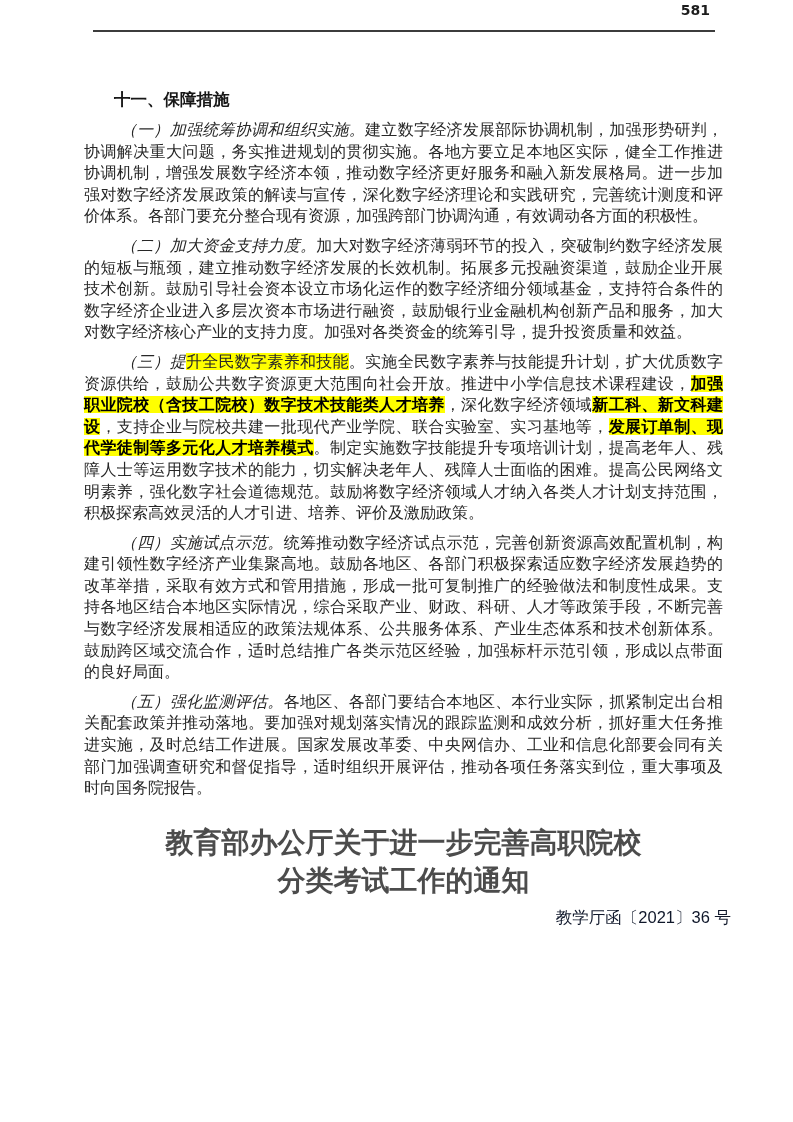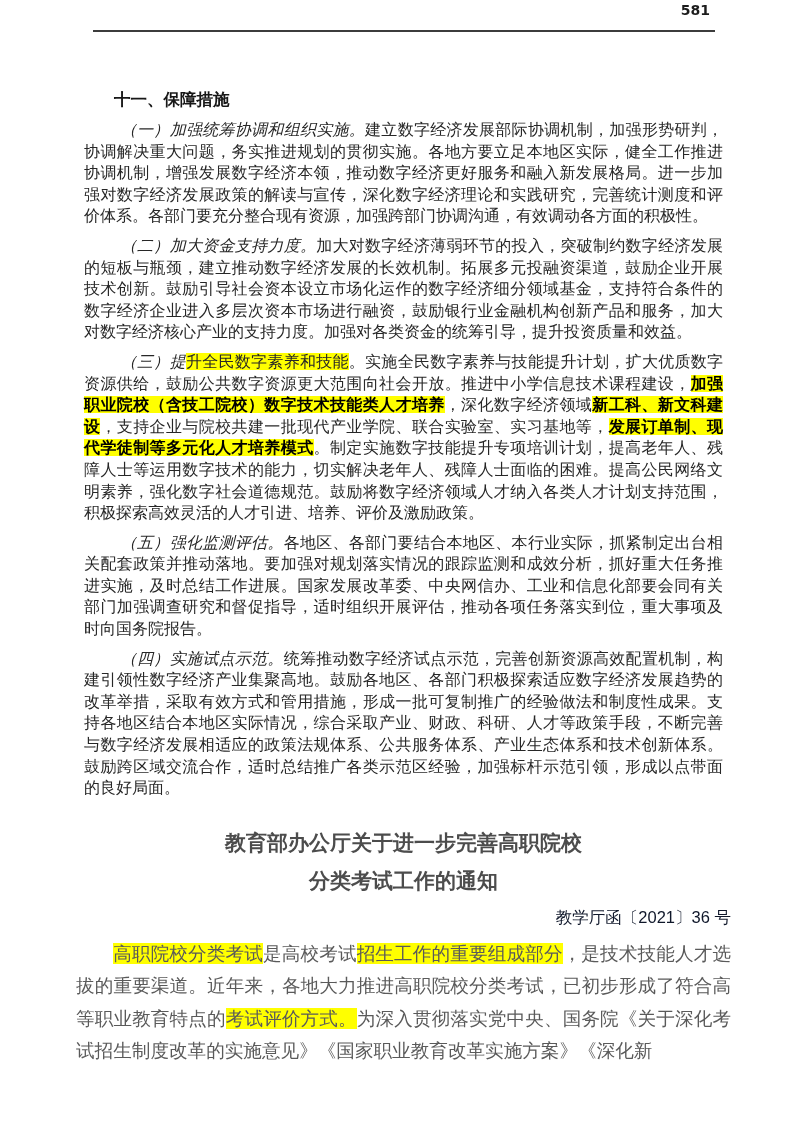--- a/index.html
+++ b/index.html
@@ -34,21 +34,21 @@
   }
   .doc1 p { margin:8px; text-indent:2.3em; }
   .run.kai    { font-style:italic; }
   .run.hl     { background:var(--hl,#ffff00); }
   .run.hl-kai { background:var(--hl,#ffff00); }
   .run.hl-bold{ background:var(--hl,#ffff00); font-weight:bold; color:#000; }
   
   .doc2 { font-family:"Liberation Sans", sans-serif; }
   .notice-title {
     margin:25px 0 0 0; text-align:center;
-    font-size:21px; font-weight:bold; color:#4c4c4c;
+    font-size:28px; font-weight:bold; color:#4c4c4c;
     line-height:38px;
   }
   .doc-number {
     margin-top:7px; text-align:right;
     font-size:16.5px; color:#0f172a;
   }
   .doc2-body {
     margin-top:9px;
     font-size:18.6px; line-height:32.4px;
     color:#5a5a5a; text-align:justify;
@@ -62,28 +62,27 @@
 <div class="page-number">581</div>
 <div class="top-rule"></div>
 
 <main class="content">
 
   <section class="doc1">
     <h2 class="sec-heading">十一、保障措施</h2>
     <p><span class="run kai">（一）加强统筹协调和组织实施。</span><span class="run normal">建立数字经济发展部际协调机制，加强形势研判，协调解决重大问题，务实推进规划的贯彻实施。各地方要立足本地区实际，健全工作推进协调机制，增强发展数字经济本领，推动数字经济更好服务和融入新发展格局。进一步加强对数字经济发展政策的解读与宣传，深化数字经济理论和实践研究，完善统计测度和评价体系。各部门要充分整合现有资源，加强跨部门协调沟通，有效调动各方面的积极性。</span></p>
     <p><span class="run kai">（二）加大资金支持力度。</span><span class="run normal">加大对数字经济薄弱环节的投入，突破制约数字经济发展的短板与瓶颈，建立推动数字经济发展的长效机制。拓展多元投融资渠道，鼓励企业开展技术创新。鼓励引导社会资本设立市场化运作的数字经济细分领域基金，支持符合条件的数字经济企业进入多层次资本市场进行融资，鼓励银行业金融机构创新产品和服务，加大对数字经济核心产业的支持力度。加强对各类资金的统筹引导，提升投资质量和效益。</span></p>
     <p><span class="run kai">（三）提</span><span class="run hl-kai">升全民数字素养和技能</span><span class="run normal">。实施全民数字素养与技能提升计划，扩大优质数字资源供给，鼓励公共数字资源更大范围向社会开放。推进中小学信息技术课程建设，</span><span class="run hl-bold">加强职业院校（含技工院校）数字技术技能类人才培养</span><span class="run normal">，深化数字经济领域</span><span class="run hl-bold">新工科、新文科建设</span><span class="run normal">，支持企业与院校共建一批现代产业学院、联合实验室、实习基地等，</span><span class="run hl-bold">发展订单制、现代学徒制等多元化人才培养模式</span><span class="run normal">。制定实施数字技能提升专项培训计划，提高老年人、残障人士等运用数字技术的能力，切实解决老年人、残障人士面临的困难。提高公民网络文明素养，强化数字社会道德规范。鼓励将数字经济领域人才纳入各类人才计划支持范围，积极探索高效灵活的人才引进、培养、评价及激励政策。</span></p>
+    <p><span class="run kai">（四）实施试点示范。</span><span class="run normal">统筹推动数字经济试点示范，完善创新资源高效配置机制，构建引领性数字经济产业集聚高地。鼓励各地区、各部门积极探索适应数字经济发展趋势的改革举措，采取有效方式和管用措施，形成一批可复制推广的经验做法和制度性成果。支持各地区结合本地区实际情况，综合采取产业、财政、科研、人才等政策手段，不断完善与数字经济发展相适应的政策法规体系、公共服务体系、产业生态体系和技术创新体系。鼓励跨区域交流合作，适时总结推广各类示范区经验，加强标杆示范引领，形成以点带面的良好局面。</span></p>
     <p><span class="run kai">（五）强化监测评估。</span><span class="run normal">各地区、各部门要结合本地区、本行业实际，抓紧制定出台相关配套政策并推动落地。要加强对规划落实情况的跟踪监测和成效分析，抓好重大任务推进实施，及时总结工作进展。国家发展改革委、中央网信办、工业和信息化部要会同有关部门加强调查研究和督促指导，适时组织开展评估，推动各项任务落实到位，重大事项及时向国务院报告。</span></p>
-    <p><span class="run kai">（四）实施试点示范。</span><span class="run normal">统筹推动数字经济试点示范，完善创新资源高效配置机制，构建引领性数字经济产业集聚高地。鼓励各地区、各部门积极探索适应数字经济发展趋势的改革举措，采取有效方式和管用措施，形成一批可复制推广的经验做法和制度性成果。支持各地区结合本地区实际情况，综合采取产业、财政、科研、人才等政策手段，不断完善与数字经济发展相适应的政策法规体系、公共服务体系、产业生态体系和技术创新体系。鼓励跨区域交流合作，适时总结推广各类示范区经验，加强标杆示范引领，形成以点带面的良好局面。</span></p>
   </section>
 
   <section class="doc2">
     <h1 class="notice-title">
       <span>教育部办公厅关于进一步完善高职院校</span><br>
       <span>分类考试工作的通知</span>
     </h1>
     <div class="doc-number">教学厅函〔2021〕36 号</div>
     <div class="doc2-body">
-      <p class="indent"><span class="run hl">高职院校分类考试</span><span class="run normal">是高校考试</span><span class="run hl">招生工作的重要组成部分</span><span class="run normal">，是技术技能人才选拔的重要渠道。近年来，各地大力推进高职院校分类考试，已初步形成了符合高等职业教育特点的</span><span class="run hl">考试评价方式。</span><span class="run normal">为深入贯彻落实党中央、国务院《关于深化考试招生制度改革的实施意见》《国家职业教育改革实施方案》《深化新</span></p>
     </div>
   </section>
 
 </main>
 
 </body></html>

